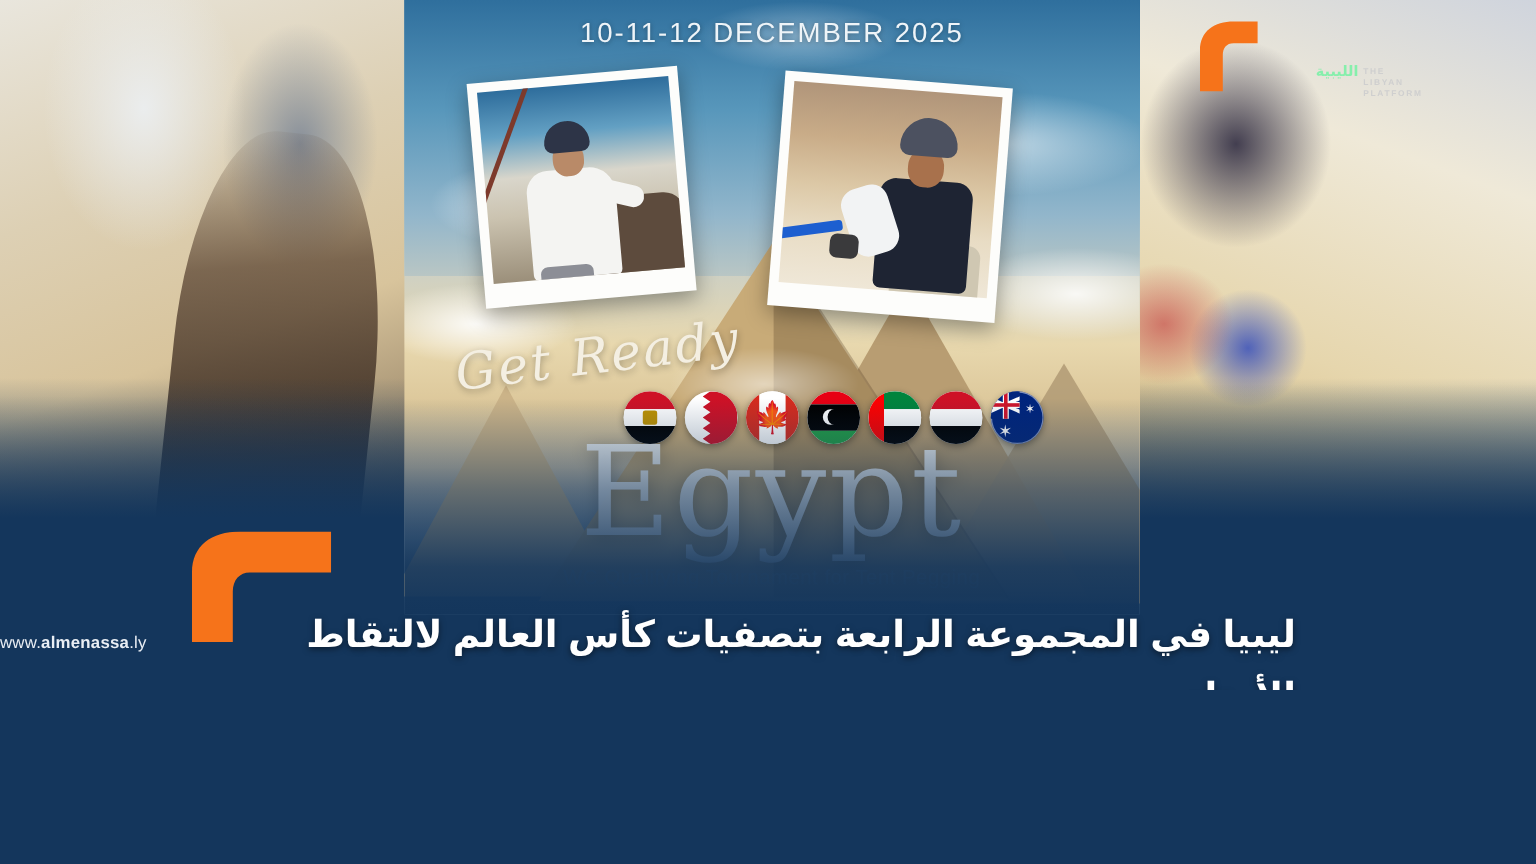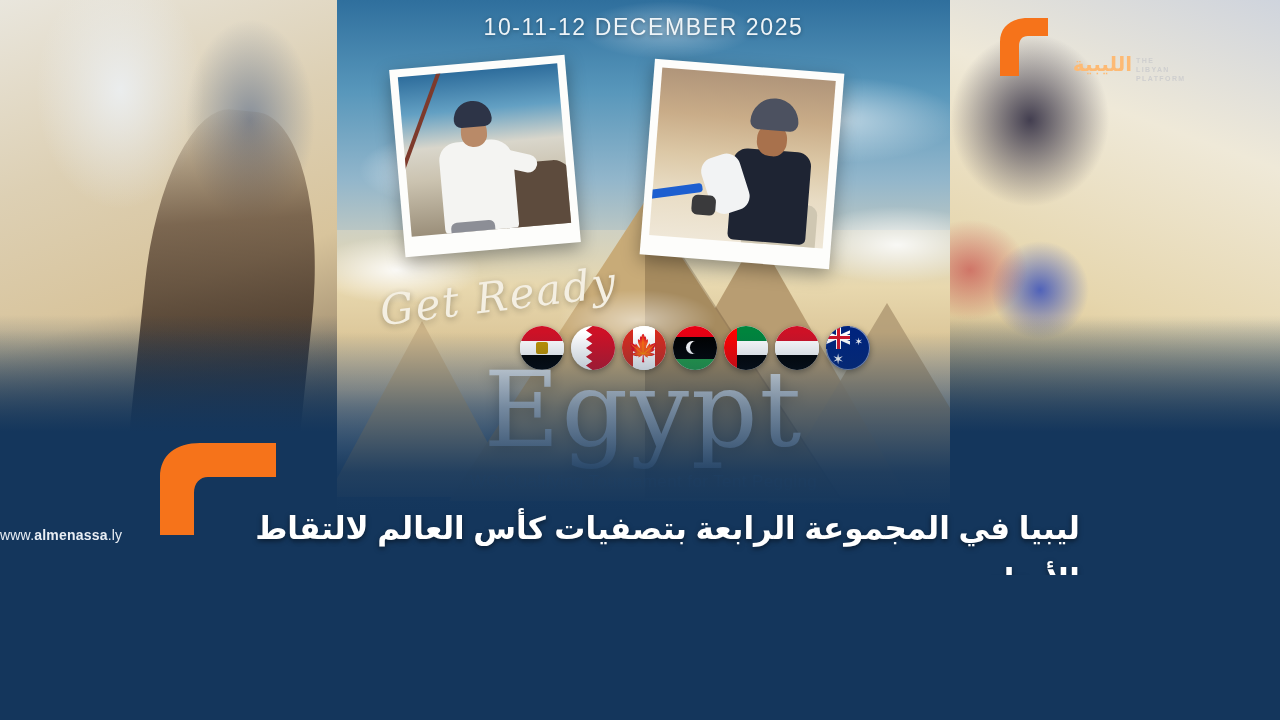--- a/index.html
+++ b/index.html
@@ -306,23 +306,23 @@
     font-size: 33px;
     font-weight: 700;
     color: #f2f2f2;
     letter-spacing: -1px;
     text-shadow: 0 1px 3px rgba(0,0,0,.45);
     white-space: nowrap;
   }
   .logo-ar-sub {
     position: absolute;
     right: 52px; top: 38px;
-    font-size: 20px;
+    font-size: 12px;
     font-weight: 700;
-    color: #fdba74;
+    color: #86efac;
     letter-spacing: -.5px;
     white-space: nowrap;
   }
   .logo-en {
     position: absolute;
     right: -2px; top: 42px;
     font-size: 7px;
     line-height: 9px;
     font-weight: 700;
     color: #cfcfcf;

